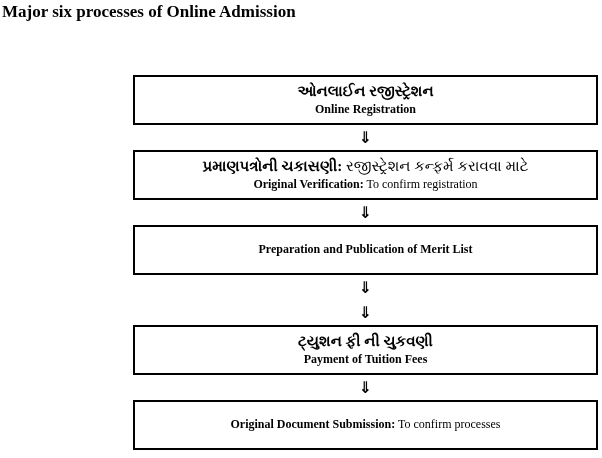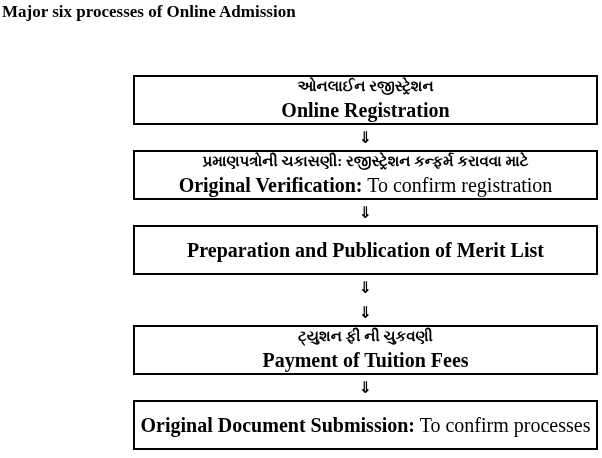--- a/index.html
+++ b/index.html
@@ -44,23 +44,23 @@
     text-align: center;
     line-height: 1.3;
     overflow: hidden;
   }
   .guj-line {
     font-size: 15px;
     font-family: "Liberation Serif", serif;
     white-space: nowrap;
   }
   .guj-bold { font-weight: bold; }
-  .guj-rest { font-weight: bold; }
+  .guj-rest { font-weight: normal; }
   .eng-line {
-    font-size: 20px;
+    font-size: 12px;
     font-family: "Liberation Serif", serif;
     white-space: nowrap;
   }
   .eng-bold { font-weight: bold; }
   .eng-rest { font-weight: normal; text-align: right; }
   .arrow-row {
     height: 25px;
     display: flex;
     align-items: center;
     justify-content: center;

